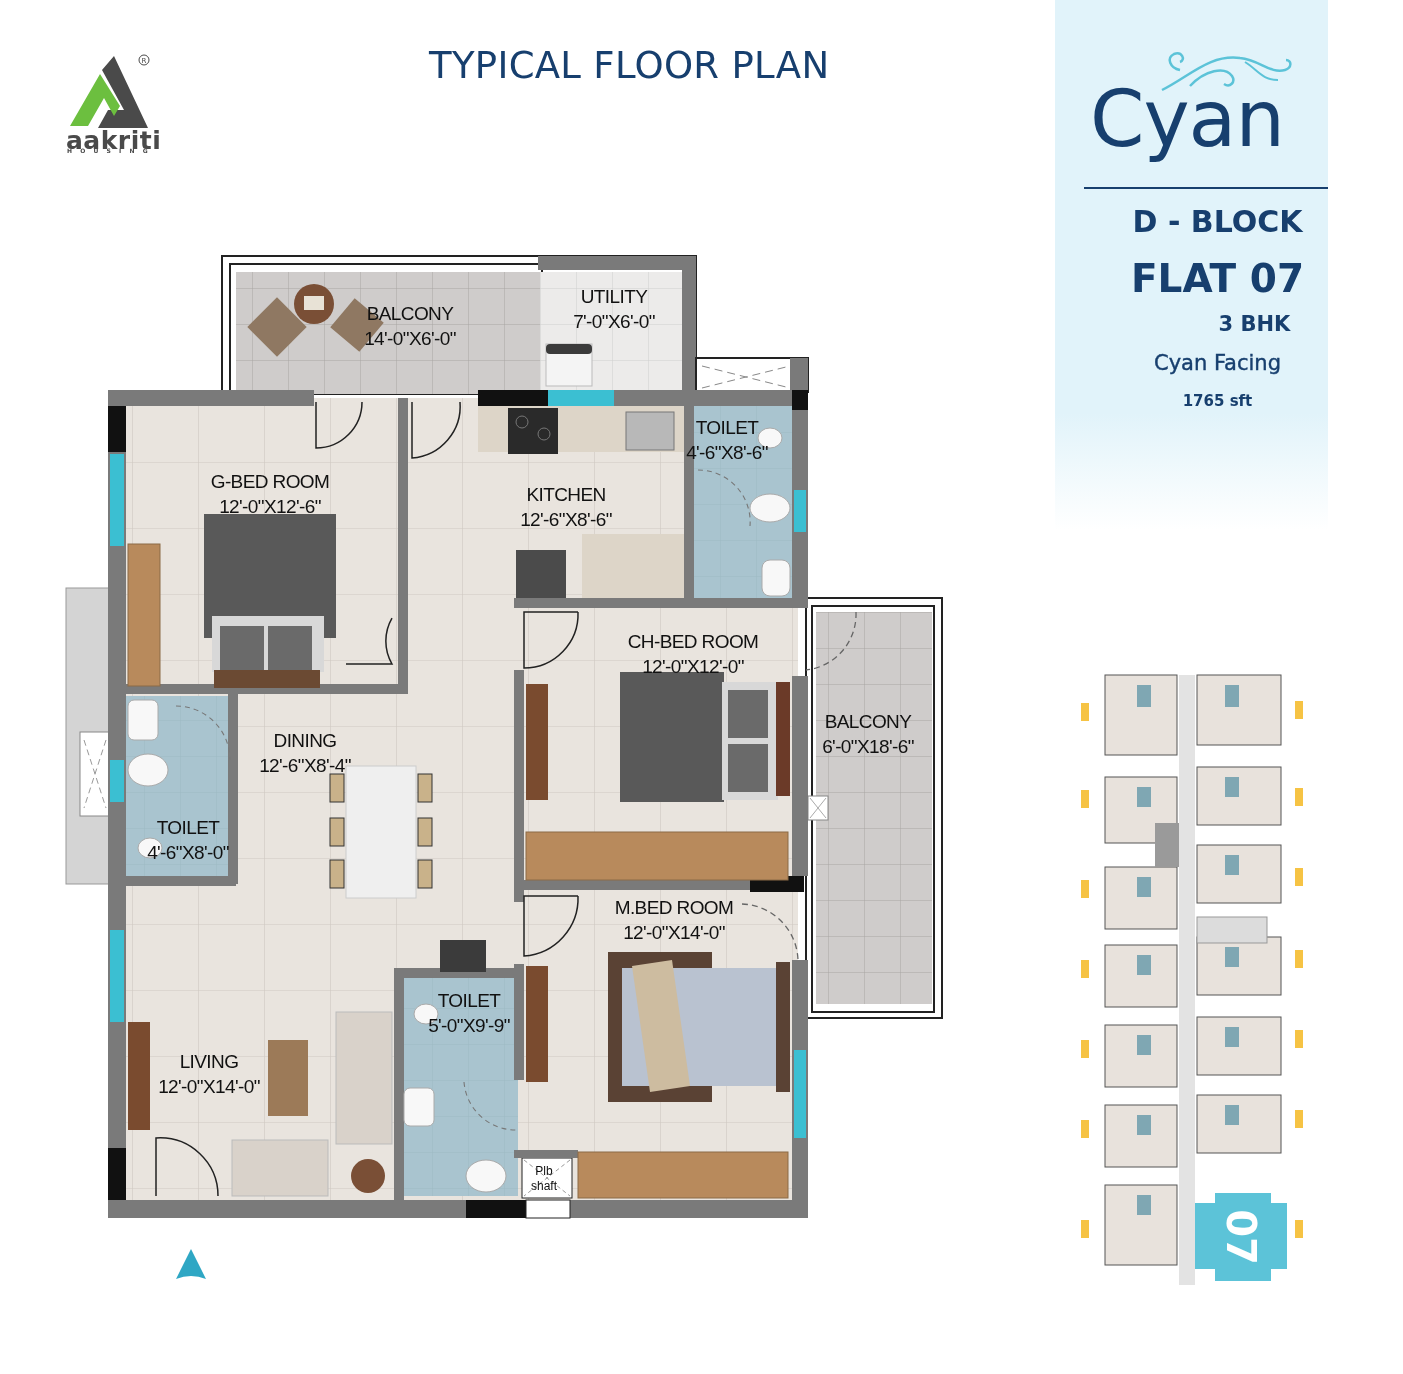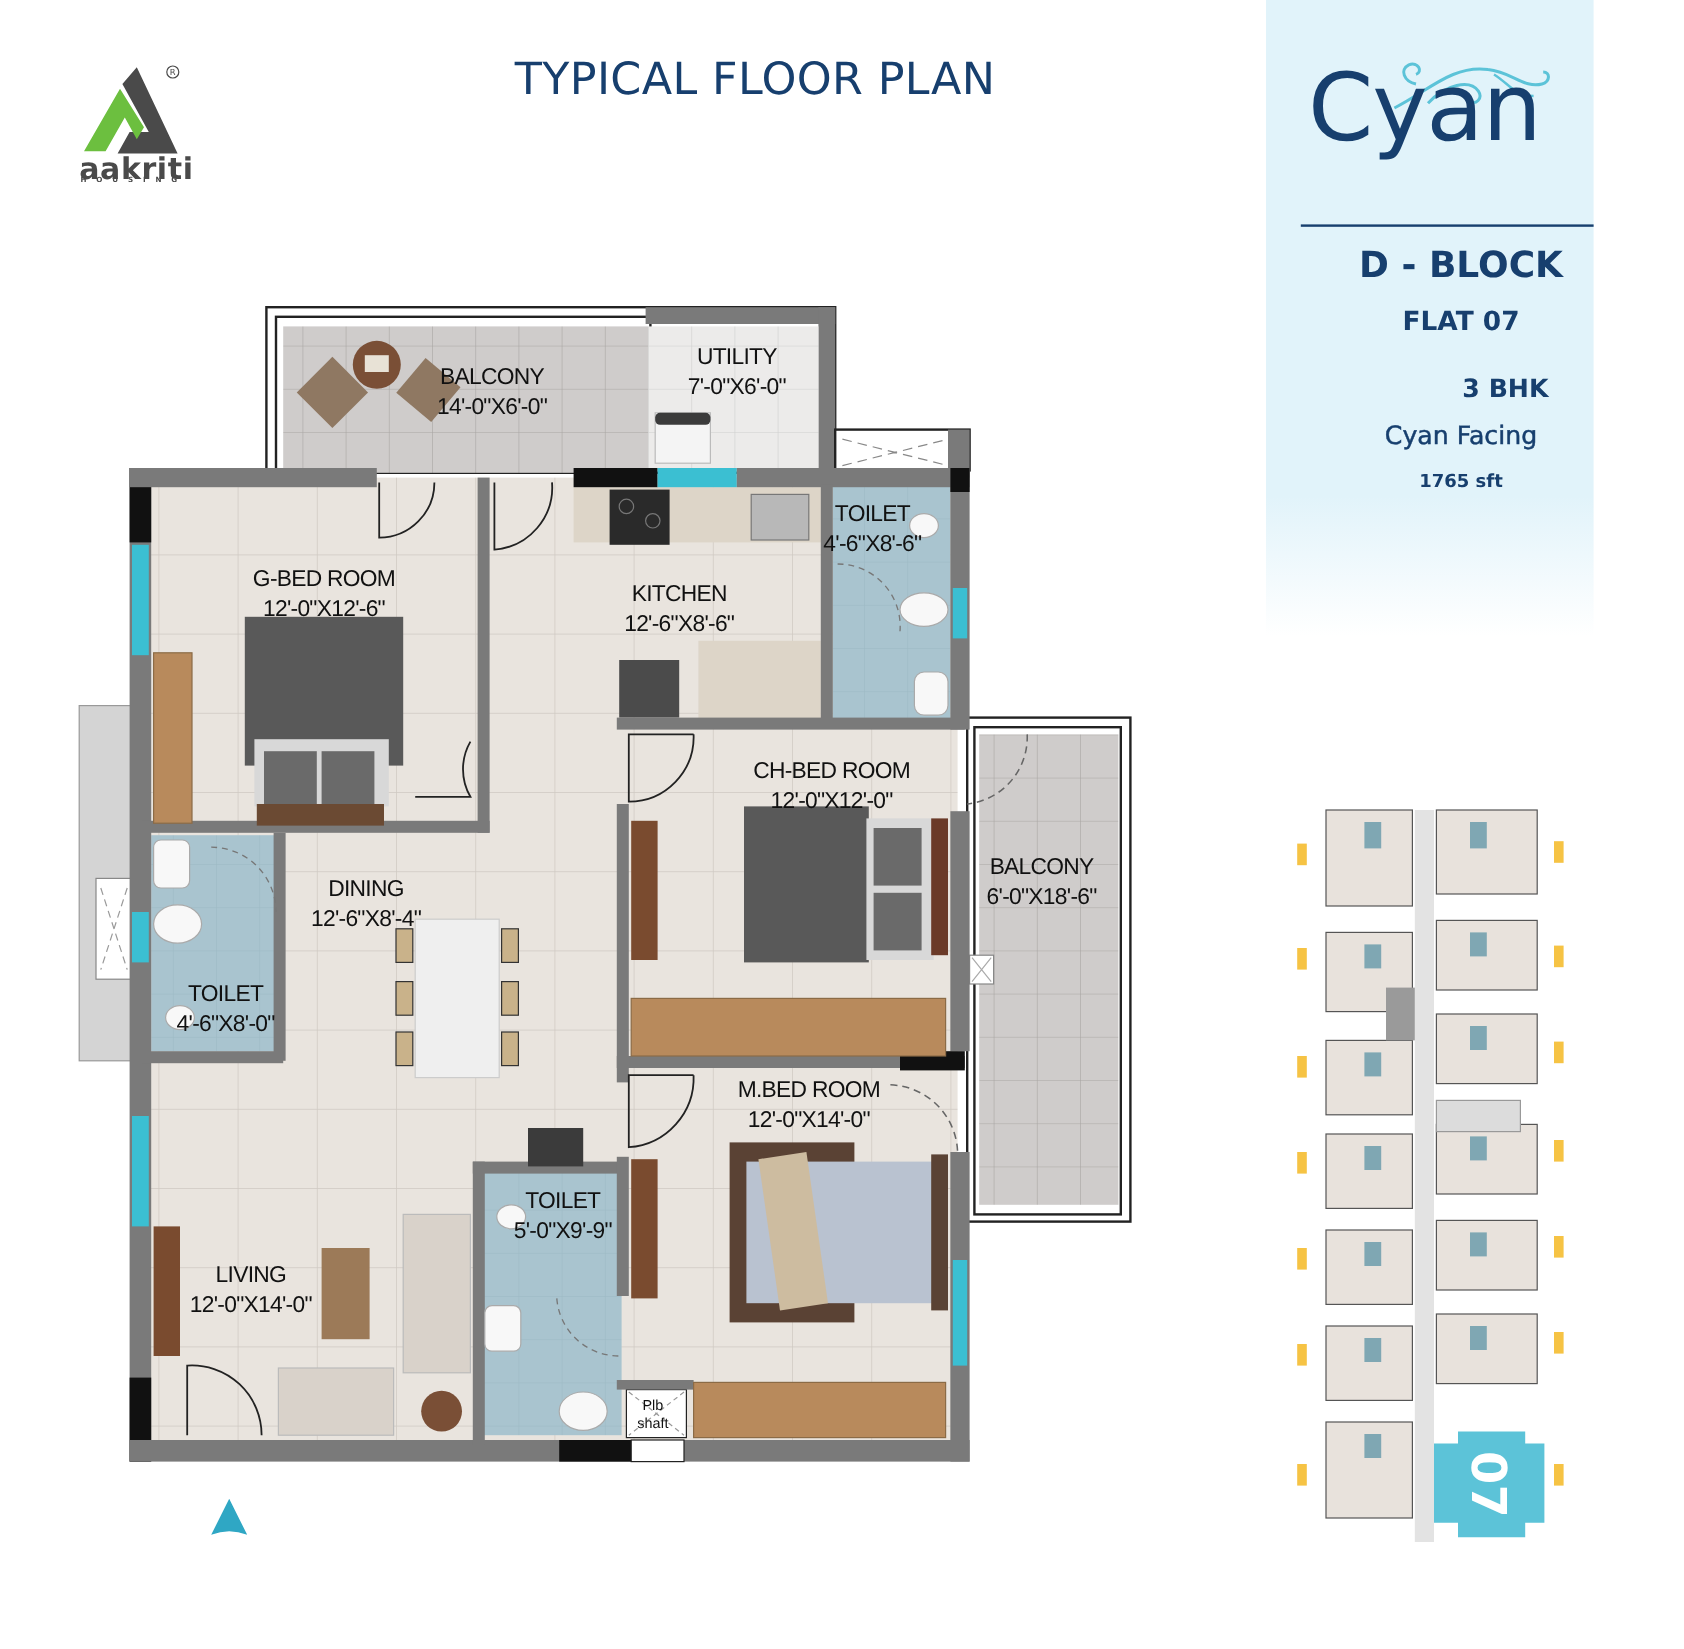--- a/index.html
+++ b/index.html
@@ -3,26 +3,26 @@
 <meta charset="utf-8">
 <style>
   html, body { margin:0; padding:0; background:#ffffff; }
   body { width:1403px; height:1374px; position:relative; overflow:hidden; font-family:"Liberation Sans", sans-serif; }
   .logo { position:absolute; left:62px; top:48px; width:100px; height:110px; }
   .logo-text { position:absolute; left:66px; top:126px; font-family:"DejaVu Sans", sans-serif; font-weight:bold; font-size:25px; color:#4a4a4a; letter-spacing:0.5px; }
   .logo-sub { position:absolute; left:67px; top:147px; font-family:"DejaVu Sans", sans-serif; font-weight:bold; font-size:6px; color:#4a4a4a; letter-spacing:8.2px; }
   .page-title { position:absolute; left:392px; top:44px; font-family:"DejaVu Sans", sans-serif; font-weight:normal; font-size:37px; color:#173f6e; letter-spacing:0.3px;margin-left:37px; }
   .info-panel { position:absolute; left:1055px; top:0; width:273px; height:530px;
     background:linear-gradient(to bottom, #e1f3fa 0%, #e1f3fa 78%, #ffffff 100%); }
-  .brand { position:absolute; left:1090px; top:52px; font-family:"DejaVu Sans", sans-serif; font-size:78px; color:#173f6e; letter-spacing:-1px; line-height:1; }
+  .brand { position:absolute; left:1090px; top:80px; font-family:"DejaVu Sans", sans-serif; font-size:78px; color:#173f6e; letter-spacing:-1px; line-height:1; }
   .swirl { position:absolute; left:1150px; top:48px; width:145px; height:50px; }
   .panel-rule { position:absolute; left:1084px; top:187px; width:244px; height:2px; background:#173f6e; }
   .p-line { position:absolute; left:1055px; width:325px; text-align:center; color:#173f6e; font-family:"DejaVu Sans", sans-serif; font-weight:bold; }
   .p1 { top:204px; font-size:30px; }
-  .p2 { top:256px; font-size:22px; }
+  .p2 { top:256px; font-size:39px; }
   .p3 { top:312px; font-size:21px;padding-left:37px; }
   .p4 { top:351px; font-size:21px; font-weight:normal; -webkit-text-stroke:0.4px #173f6e; }
   .p5 { top:392px; font-size:15px; }
   .plan { position:absolute; left:0; top:0; width:1403px; height:1374px; }
   .room-label { font-family:"Liberation Sans", sans-serif; font-size:19px; fill:#111; letter-spacing:-0.6px; }
   .keyplan { position:absolute; left:1075px; top:655px; width:240px; height:630px; }
   .key-num { font-family:"DejaVu Sans", sans-serif; font-weight:bold; font-size:40px; fill:#ffffff; }
   .north { position:absolute; left:173px; top:1247px; width:36px; height:36px; }
 </style>
 </head>

